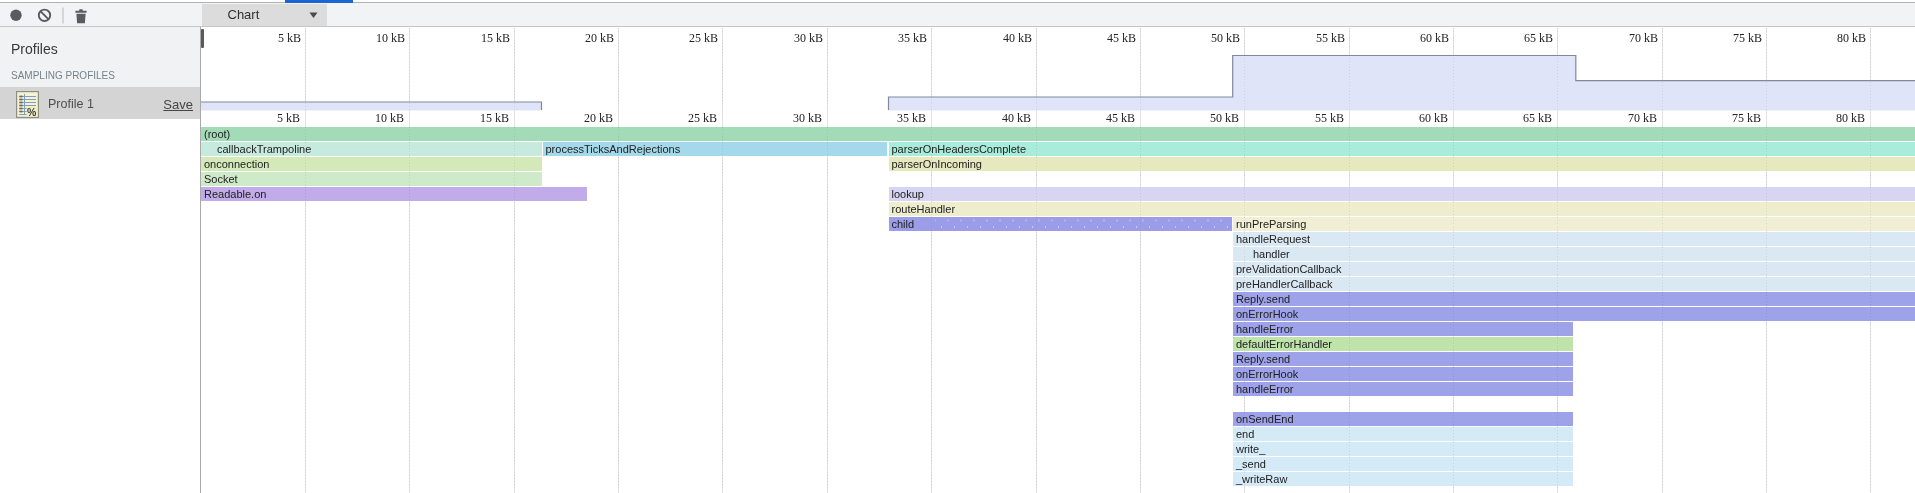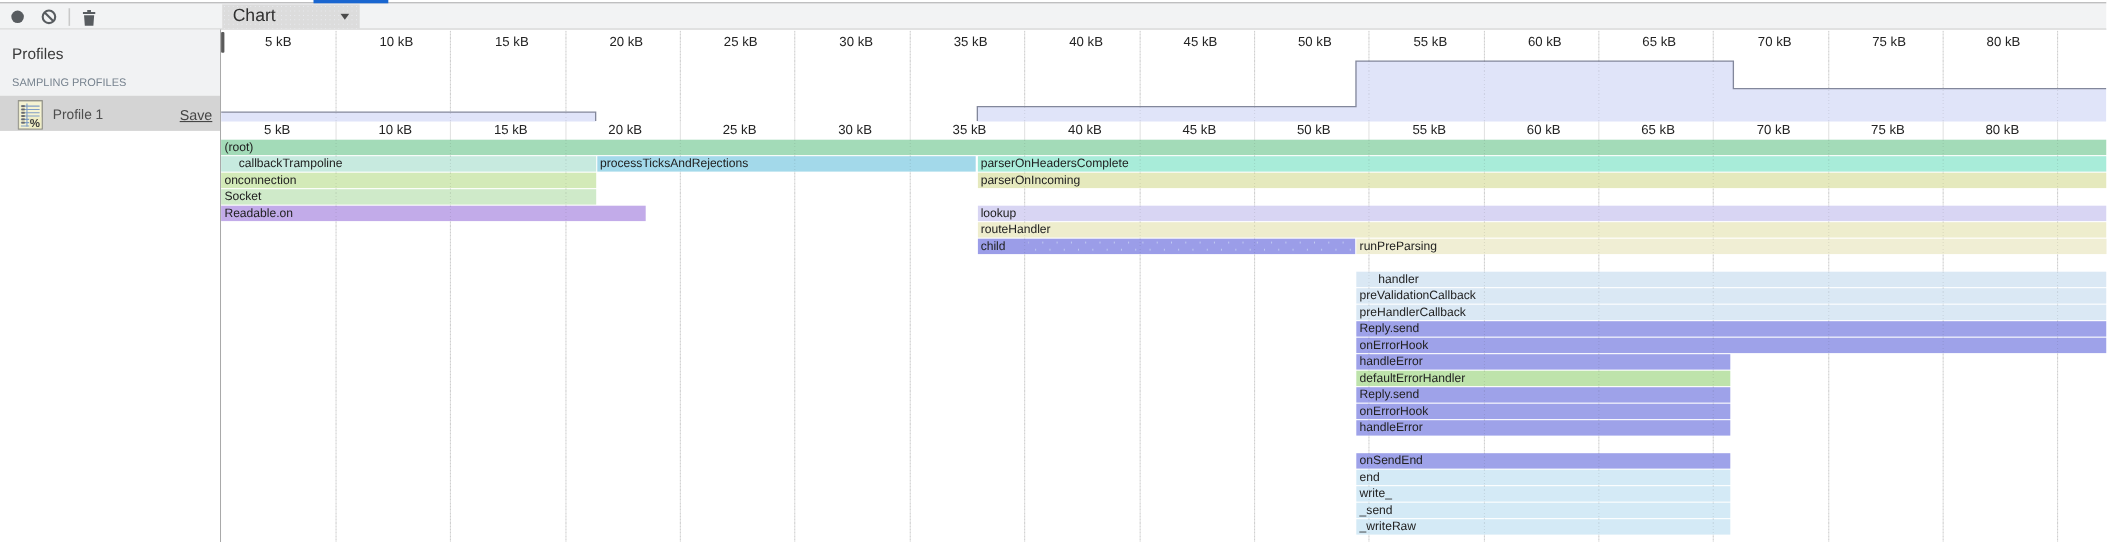--- a/index.html
+++ b/index.html
@@ -1,32 +1,32 @@
 <!DOCTYPE html>
 <html><head><meta charset="utf-8"><style>
 html,body{margin:0;padding:0;}
 body{width:1915px;height:493px;overflow:hidden;position:relative;font-family:"Liberation Sans",sans-serif;background:#fff;}
 .abs{position:absolute;}
 .bar{position:absolute;height:14px;font-size:11px;line-height:14px;color:#212121;white-space:nowrap;overflow:hidden;padding-left:3px;box-sizing:border-box;}
 .tick{position:absolute;width:1px;background:#e3e3e3;}
 .dot{position:absolute;width:1px;background-image:repeating-linear-gradient(to bottom,rgba(40,40,40,0.10) 0 1px,rgba(0,0,0,0) 1px 3px);}
-.rlab{position:absolute;width:60px;text-align:left;color:#232323;}
+.rlab{position:absolute;width:60px;text-align:right;color:#232323;font-family:Liberation Serif, serif;}
 </style></head><body>
 <div class="abs" style="left:0;top:0;width:1915px;height:26px;background:#f2f3f4;border-bottom:1px solid #c6c6c6;"></div>
 <div class="abs" style="left:0;top:0;width:1915px;height:2px;background:#ffffff;"></div>
 <div class="abs" style="left:0;top:2px;width:1915px;height:1px;background:#b2b2b2;"></div>
 <svg class="abs" style="left:0;top:0;" width="100" height="27" viewBox="0 0 100 27">
 <circle cx="16" cy="15.3" r="5.7" fill="#585c60"></circle>
 <circle cx="44.5" cy="15.3" r="5.7" fill="none" stroke="#585c60" stroke-width="1.9"></circle>
 <line x1="40.4" y1="11.2" x2="48.6" y2="19.4" stroke="#585c60" stroke-width="1.9"></line>
 <rect x="62.3" y="7.5" width="1.4" height="16" fill="#c9c9c9"></rect>
 <path d="M79.3 9.2 h3.4 v1.6 h3.9 v2 H75.4 v-2 h3.9 Z M76.4 13.8 h9.2 l-0.7 9.5 h-7.8 Z" fill="#585c60"></path>
 </svg>
 <div class="abs" style="left:284.5px;top:0;width:68px;height:2.5px;background:#1a66d0;"></div>
-<div class="abs" style="left:201.5px;top:4px;width:125px;height:22px;background:#dcdcdc;background-image:radial-gradient(circle 0.8px,#eceef4 55%,rgba(0,0,0,0) 60%);background-size:4px 4px;color:#303030;font-size:16px;line-height:22px;padding-left:10px;box-sizing:border-box;">Chart<svg style="position:absolute;right:9px;top:8px;" width="9" height="7">
+<div class="abs" style="left:201.5px;top:4px;width:125px;height:22px;background:#dcdcdc;background-image:radial-gradient(circle 0.8px,#eceef4 55%,rgba(0,0,0,0) 60%);background-size:4px 4px;color:#303030;font-size:13px;line-height:22px;padding-left:26px;box-sizing:border-box;">Chart<svg style="position:absolute;right:9px;top:8px;" width="9" height="7">
       <path d="M0.5 0.5 h8 l-4 5.5 Z" fill="#4a4a4a"></path>
     </svg></div>
 <div class="abs" style="left:0;top:27px;width:200px;height:466px;background:#fff;"></div>
 <div class="abs" style="left:0;top:27px;width:200px;height:60px;background:#f1f2f3;"></div>
 <div class="abs" style="left:11px;top:41px;width:180px;font-size:14px;color:#3a3a3a;">Profiles</div>
 <div class="abs" style="left:11px;top:70px;width:185px;font-size:10px;color:#76828e;">SAMPLING PROFILES</div>
 <div class="abs" style="left:0;top:87px;width:200px;height:32px;background:#d4d4d4;"></div>
 <svg class="abs" style="left:16px;top:91px;" width="23" height="27" viewBox="0 0 23 27">
 <rect x="0.5" y="0.5" width="22" height="26" fill="#c9c9b4" stroke="#8e8e85"></rect>
 <rect x="1.5" y="1.5" width="20" height="24" fill="#f5f3d2"></rect>
@@ -116,20 +116,21 @@
 <div class="bar" style="left:687.5px;top:115px;width:1026.5px;background:#a8ecd9;">parserOnHeadersComplete</div>
 <div class="bar" style="left:0px;top:130px;width:340.5px;background:#d3eab8;">onconnection</div>
 <div class="bar" style="left:687.5px;top:130px;width:1026.5px;background:#e5e9bd;">parserOnIncoming</div>
 <div class="bar" style="left:0px;top:145px;width:340.5px;background:#cfeac9;">Socket</div>
 <div class="bar" style="left:0px;top:160px;width:386px;background:#c2abe9;">Readable.on</div>
 <div class="bar" style="left:687.5px;top:160px;width:1026.5px;background:#d8d5f3;">lookup</div>
 <div class="bar" style="left:687.5px;top:175px;width:1026.5px;background:#eeedcd;">routeHandler</div>
 <div class="bar" style="left:687.5px;top:190px;width:343.0px;background:#9b9de8;">child</div>
 <div class="abs" style="left:733.5px;top:190px;width:295.0px;height:14px;background-image:radial-gradient(circle 1px,#c2ccf2 60%,rgba(0,0,0,0) 70%),radial-gradient(circle 1px,#c2ccf2 60%,rgba(0,0,0,0) 70%);background-size:13px 12px,13px 12px;background-position:0 4px,6.5px 9.5px;"></div>
 <div class="bar" style="left:1032px;top:190px;width:806px;background:#f0eed4;">runPreParsing</div>
+<div class="bar" style="left:1032px;top:205px;width:682px;background:#dae8f4;">handleRequest</div>
 <div class="bar" style="left:1032px;top:220px;width:682px;background:#dae8f4;padding-left:20px;">handler</div>
 <div class="bar" style="left:1032px;top:235px;width:682px;background:#dae8f4;">preValidationCallback</div>
 <div class="bar" style="left:1032px;top:250px;width:682px;background:#dae8f4;">preHandlerCallback</div>
 <div class="bar" style="left:1032px;top:265px;width:682px;background:#9ea2e9;">Reply.send</div>
 <div class="bar" style="left:1032px;top:280px;width:682px;background:#9ea2e9;">onErrorHook</div>
 <div class="bar" style="left:1032px;top:295px;width:340px;background:#9ea2e9;">handleError</div>
 <div class="bar" style="left:1032px;top:310px;width:340px;background:#bee3ab;">defaultErrorHandler</div>
 <div class="bar" style="left:1032px;top:325px;width:340px;background:#9ea2e9;">Reply.send</div>
 <div class="bar" style="left:1032px;top:340px;width:340px;background:#9ea2e9;">onErrorHook</div>
 <div class="bar" style="left:1032px;top:355px;width:340px;background:#9ea2e9;">handleError</div>

